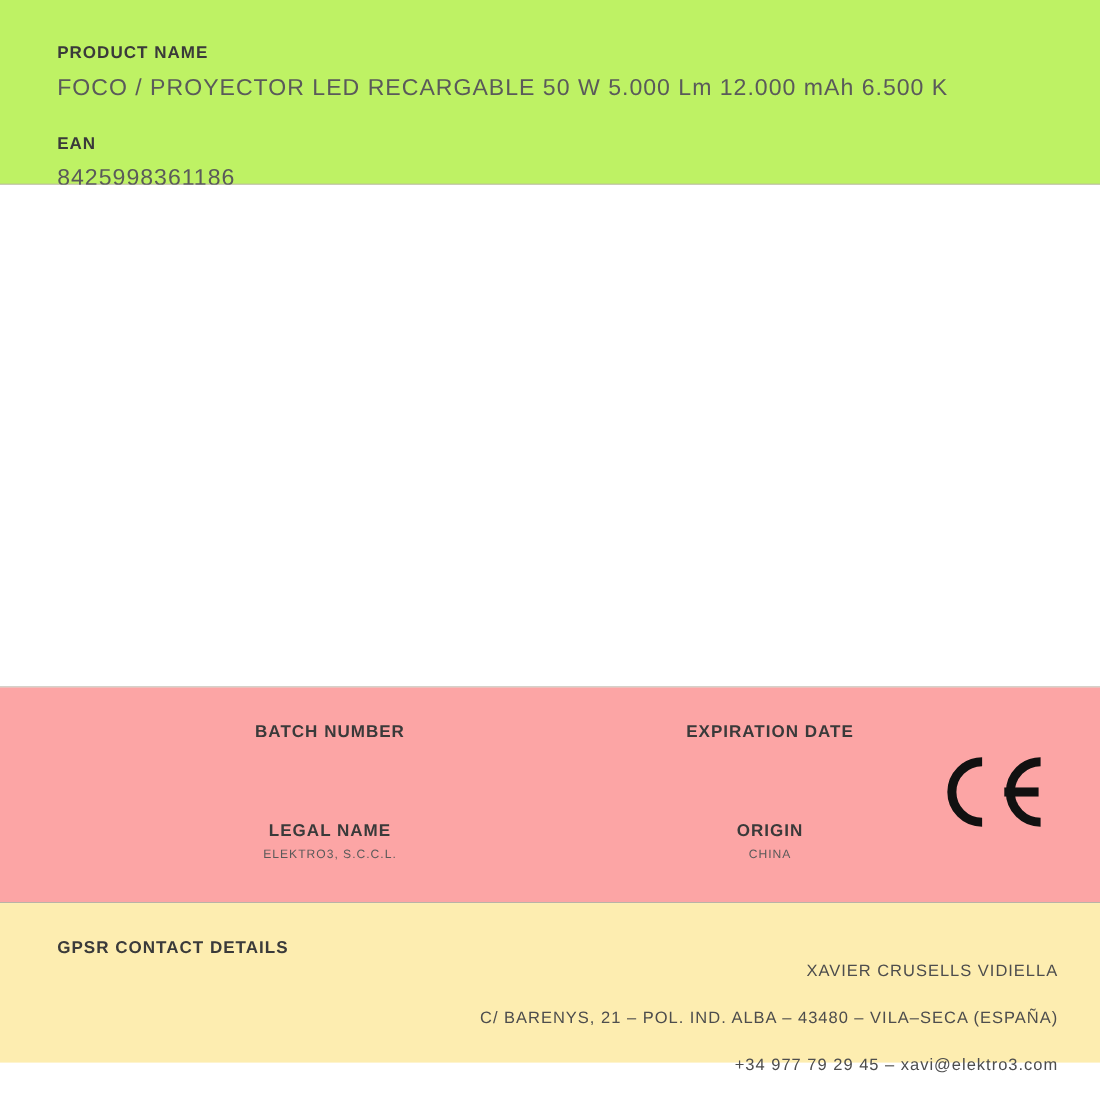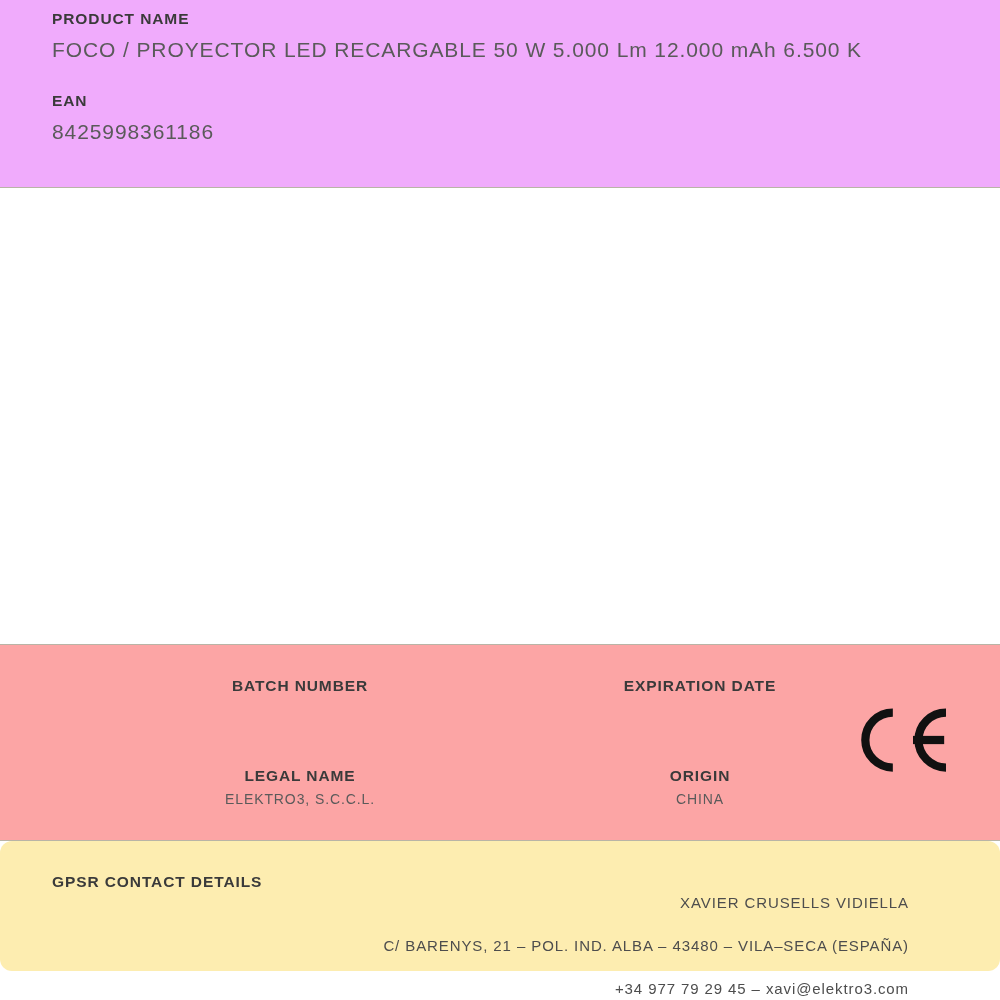--- a/index.html
+++ b/index.html
@@ -16,25 +16,25 @@
   }
   .sheet {
     position: relative;
     width: 1000px;
     height: 1000px;
     box-sizing: border-box;
   }
 
   
   .top-block {
-    background: #f0abfc;
-    padding: 10px 52px 22px 52px;
+    background: #bef264;
+    padding: 40px 52px 22px 52px;
     box-sizing: border-box;
     border-bottom: 1px solid #b9b4a6;
-    height: 188px;
+    height: 168px;
   }
   .field-label {
     font-size: 15.5px;
     font-weight: bold;
     letter-spacing: 0.9px;
     color: #3a3a3a;
     margin: 0 0 10px 0;
   }
   .field-value {
     font-size: 21px;
@@ -72,21 +72,21 @@
   }
   .info-title {
     font-size: 15.5px;
     font-weight: bold;
     letter-spacing: 0.9px;
     color: #3a3a3a;
     margin: 0;
     white-space: nowrap;
   }
   .info-value {
-    font-size: 14px;
+    font-size: 11px;
     letter-spacing: 0.9px;
     color: #5a5a5a;
     margin: 6px 0 0 0;
     white-space: nowrap;
     font-weight: 400;
   }
   .cell-batch   { left: 300px; top: 32px; transform: translateX(-50%); }
   .cell-expiry  { left: 700px; top: 32px; transform: translateX(-50%); }
   .cell-legal   { left: 300px; top: 122px; transform: translateX(-50%); }
   .cell-origin  { left: 700px; top: 122px; transform: translateX(-50%); }
@@ -95,25 +95,24 @@
     position: absolute;
     right: 52px;
     top: 62px;
     width: 92px;
     height: 66px;
   }
 
   
   .footer-block {
     background: #fdedb0;
-    height: 130px;
+    height: 145px;
     box-sizing: border-box;
-    padding: 32px 75px 0 52px;
+    padding: 32px 22px 0 52px;
     position: relative;
-    border-radius: 12px;
   }
   .gpsr-label {
     position: absolute;
     left: 52px;
     top: 32px;
     font-size: 15.5px;
     font-weight: bold;
     letter-spacing: 0.9px;
     color: #3a3a3a;
     white-space: nowrap;

